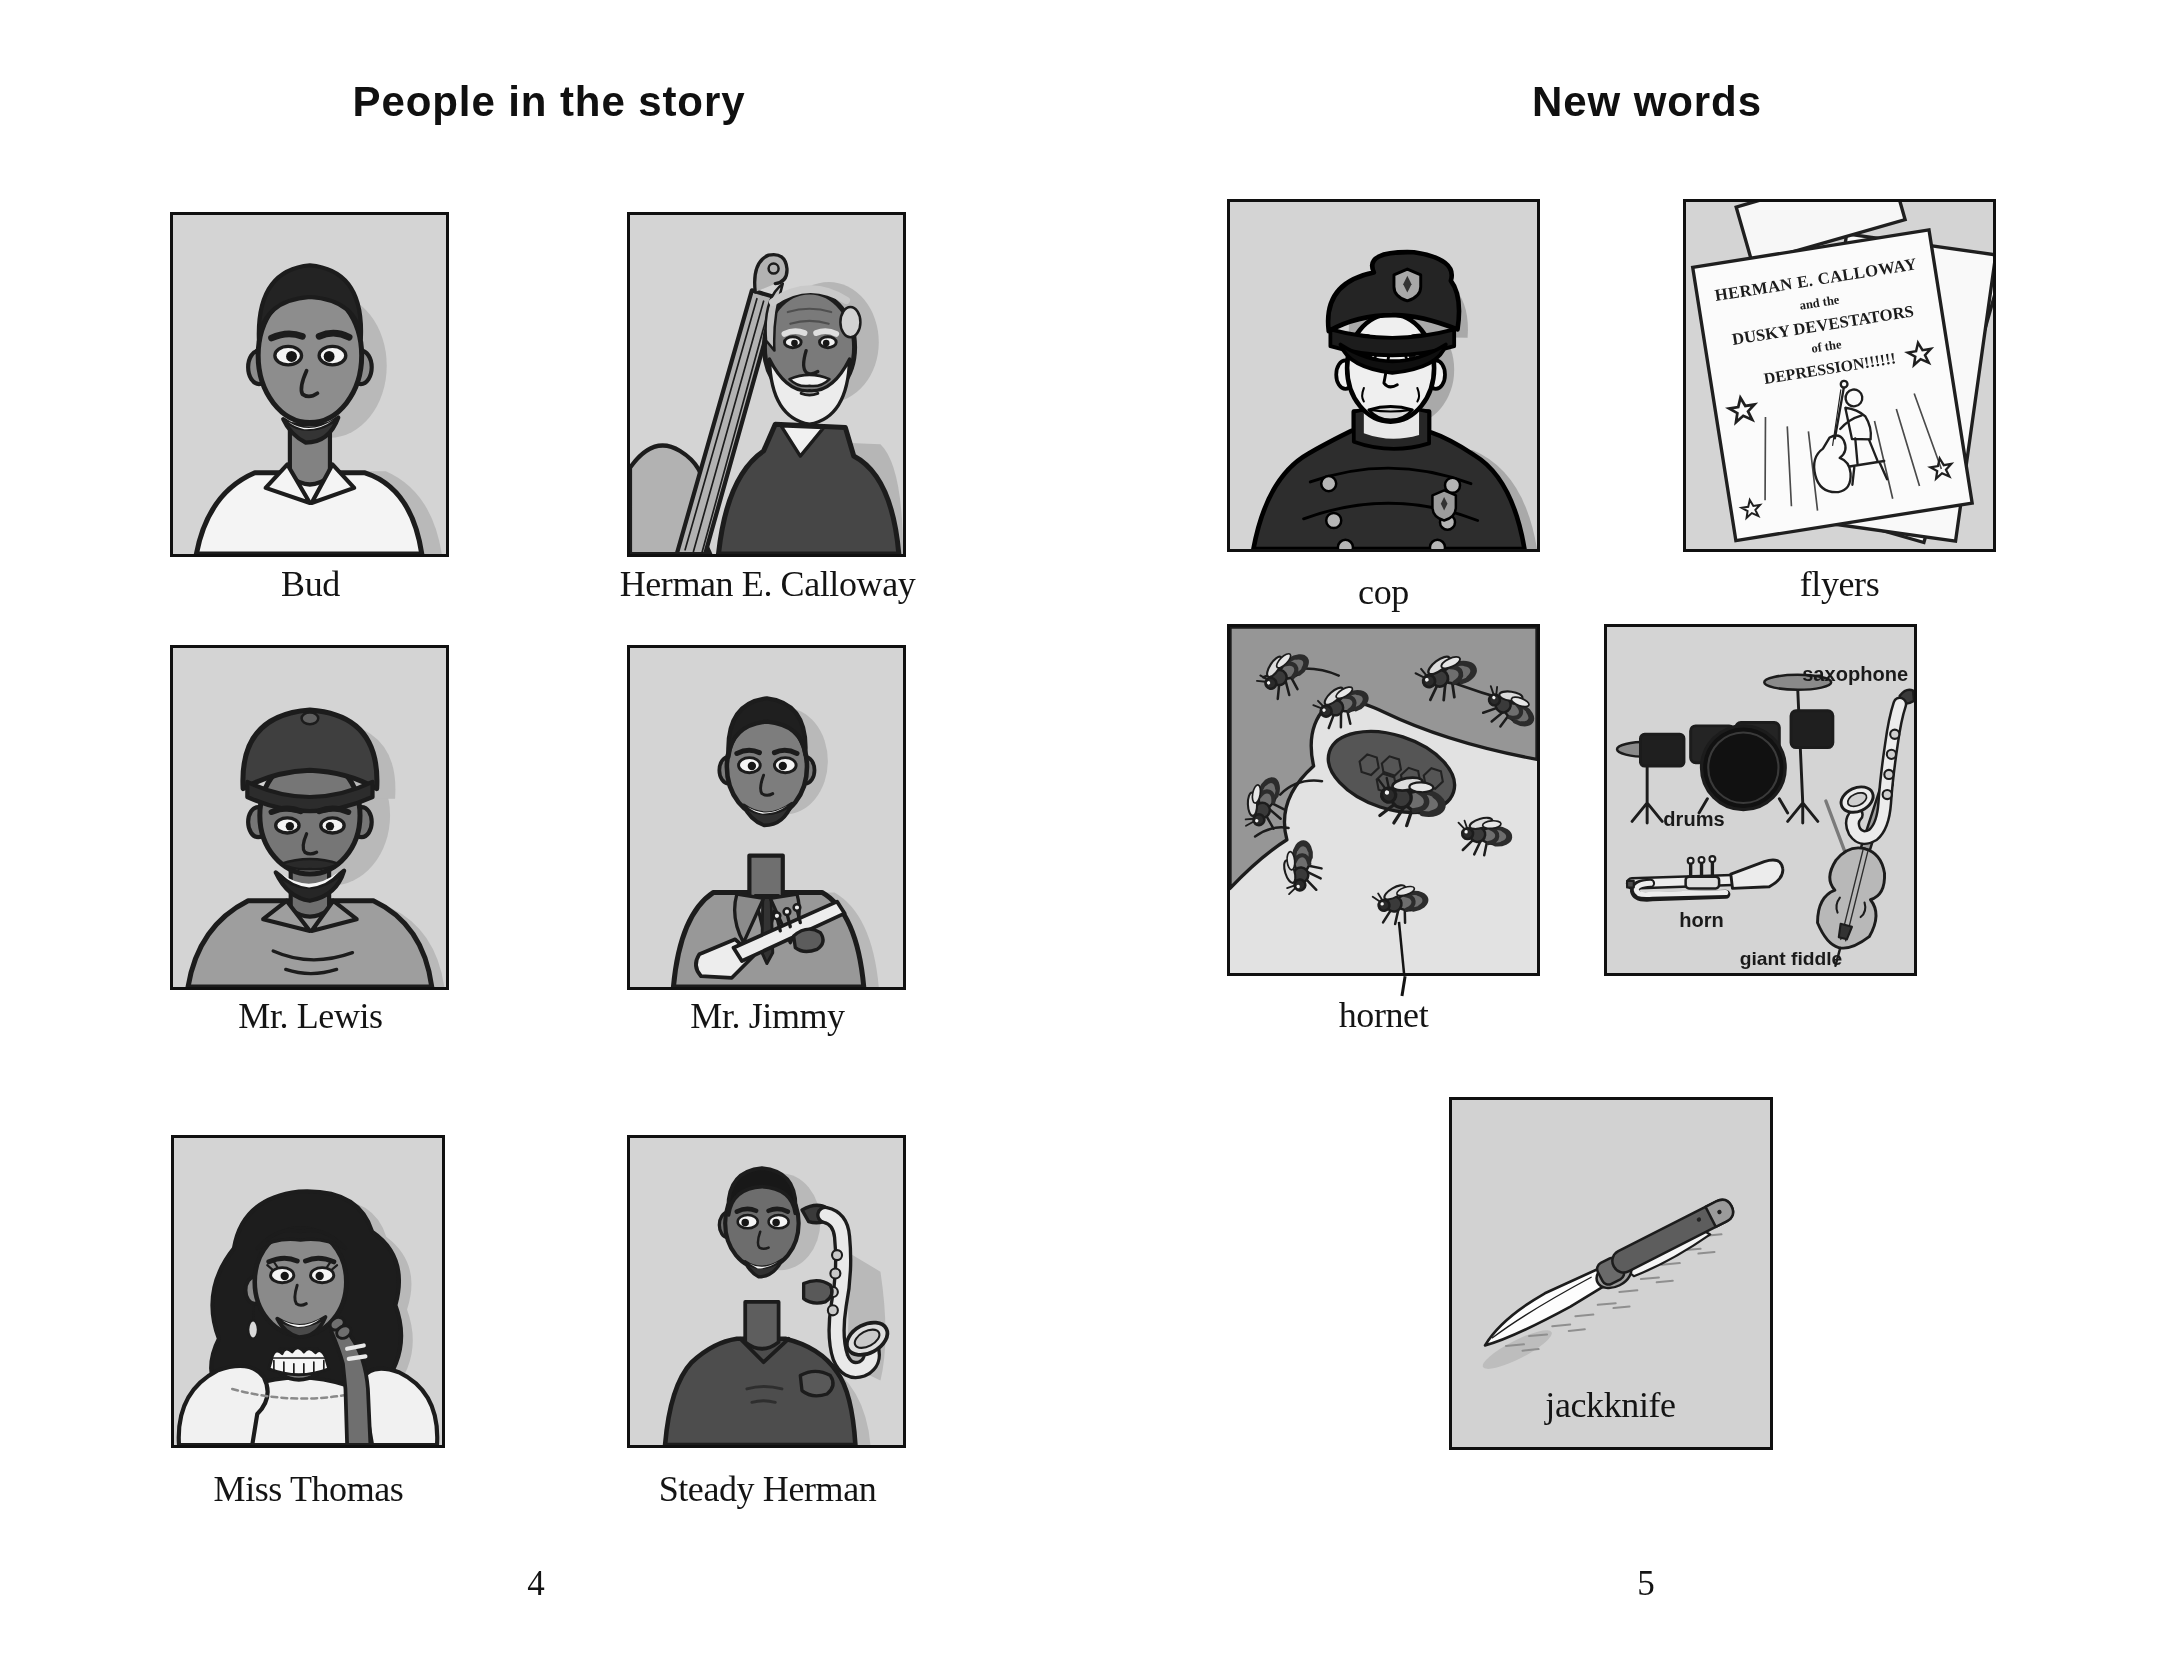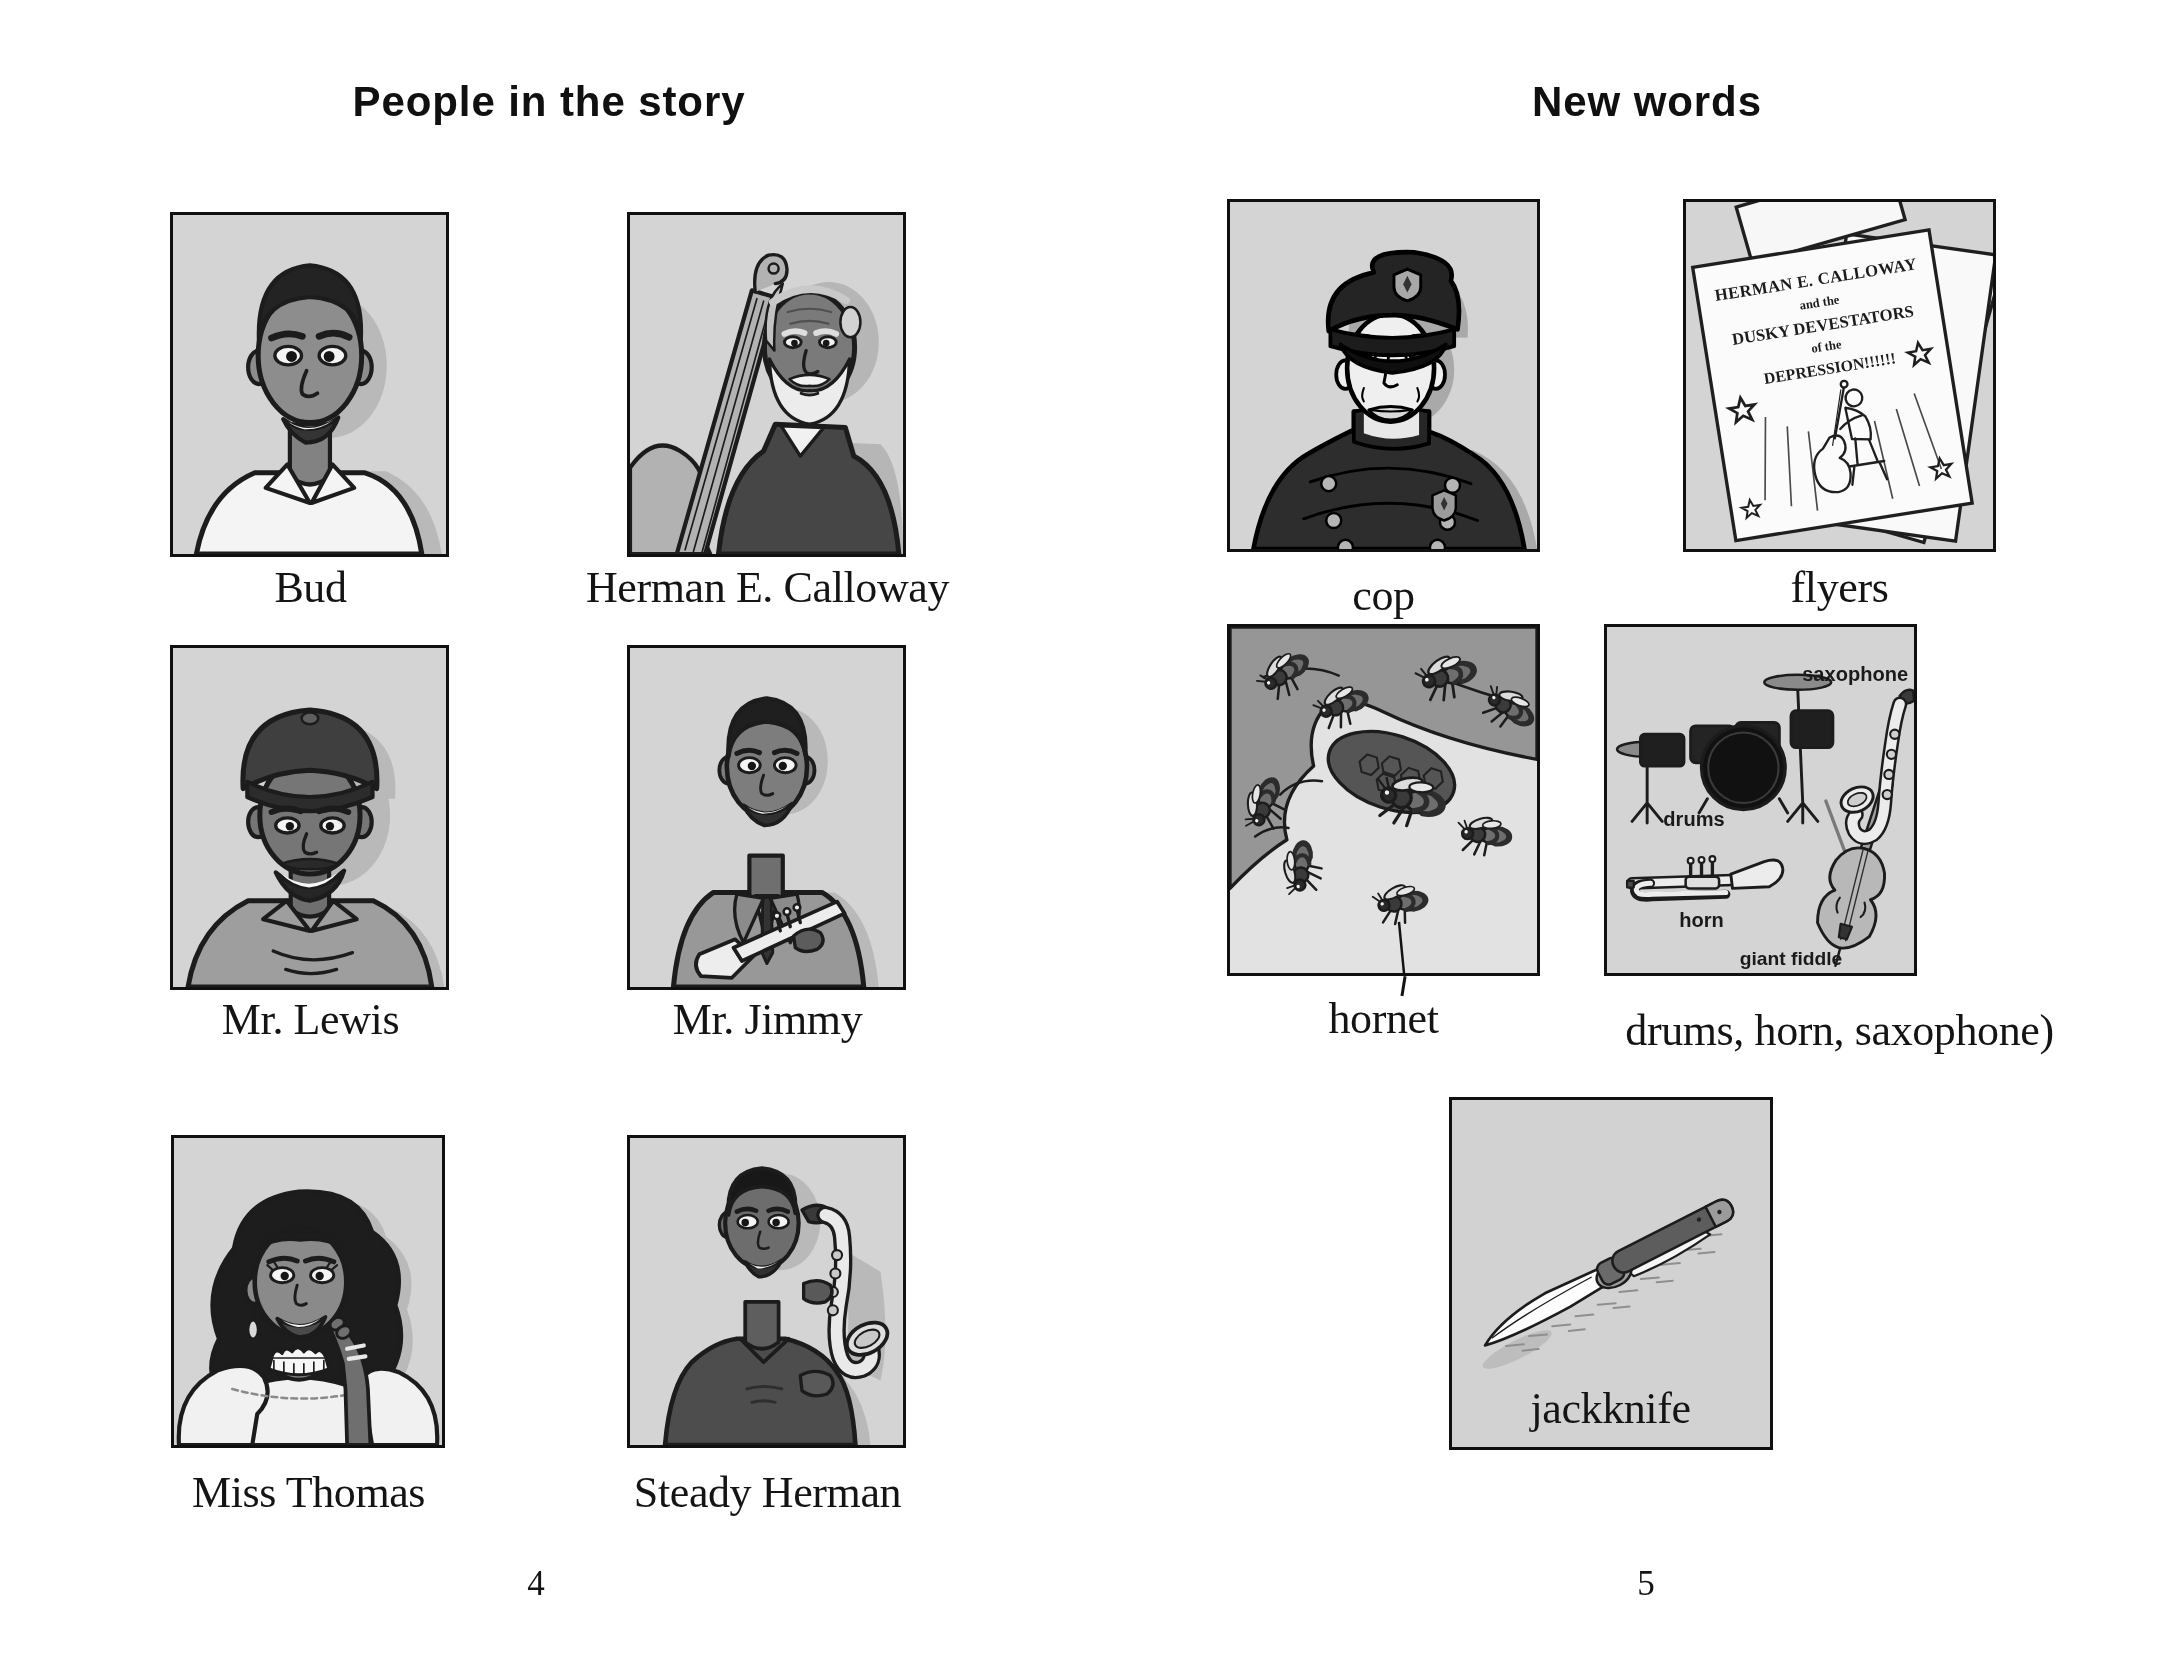--- a/index.html
+++ b/index.html
@@ -11,21 +11,21 @@
     position:absolute;top:78px;font-size:42px;font-weight:bold;color:#101010;
     text-align:center;letter-spacing:0.9px;
     font-family:"Liberation Sans",sans-serif;
   }
   .frame{
     position:absolute;background:#d4d4d4;border:3.4px solid #101010;box-sizing:border-box;
   }
   .frame svg{display:block;width:100%;height:100%;}
   .caption{
     position:absolute;text-align:center;font-family:"Liberation Serif","DejaVu Serif",serif;
-    font-size:44px;color:#141414;line-height:1.0;letter-spacing:-0.4px;
+    font-size:36px;color:#141414;line-height:1.0;letter-spacing:-0.4px;
   }
   .cap2{line-height:1.55;}
   .pageno{
     position:absolute;text-align:center;width:170px;
     font-family:"Liberation Serif","DejaVu Serif",serif;font-size:35px;color:#141414;
   }
   .connector{
     position:absolute;width:2.6px;background:#141414;transform:rotate(9deg);
   }
   text.slab{font-family:"Liberation Serif","DejaVu Serif",serif;font-weight:bold;fill:#1c1c1c;}
@@ -440,21 +440,20 @@
         <circle cx="337" cy="176" r="5.5" fill="#cfcfcf" stroke-width="2.5"></circle>
         <circle cx="335" cy="200" r="5.5" fill="#cfcfcf" stroke-width="2.5"></circle>
       </g>
       <text class="glabel" x="360" y="64" font-size="24" text-anchor="end">saxophone</text>
       <text class="glabel" x="104" y="238" font-size="24" text-anchor="middle">drums</text>
       <text class="glabel" x="113" y="358" font-size="24" text-anchor="middle">horn</text>
       <text class="glabel" x="220" y="404" font-size="23" text-anchor="middle">giant fiddle</text>
     </svg>
   </figure>
   <div class="caption cap2" style="left:1601px;top:997px;width:477px;">
-    <div>drums, horn, saxophone)</div>
   </div>
 
   <figure class="frame" style="left:1449px;top:1097px;width:324px;height:353px;margin:0;">
     <svg viewBox="0 0 380 415" preserveAspectRatio="none">
       <rect width="380" height="415" fill="#d2d2d2"></rect>
       <g transform="translate(190,210) rotate(-27)">
         <ellipse cx="-140" cy="28" rx="46" ry="11" fill="#bdbdbd"></ellipse>
         <g stroke="#8f8f8f" stroke-width="2.4" stroke-linecap="round">
           <path d="M-150 18 l20 8 M-120 20 l20 8 M-90 22 l20 8 M-60 24 l20 8 M-30 24 l20 8 M0 22 l20 8 M30 20 l20 8 M60 16 l20 8 M90 12 l20 8 M120 8 l20 8 M-135 32 l18 7 M-75 36 l18 7 M-15 36 l18 7 M45 32 l18 7 M105 24 l18 7"></path>
         </g>

